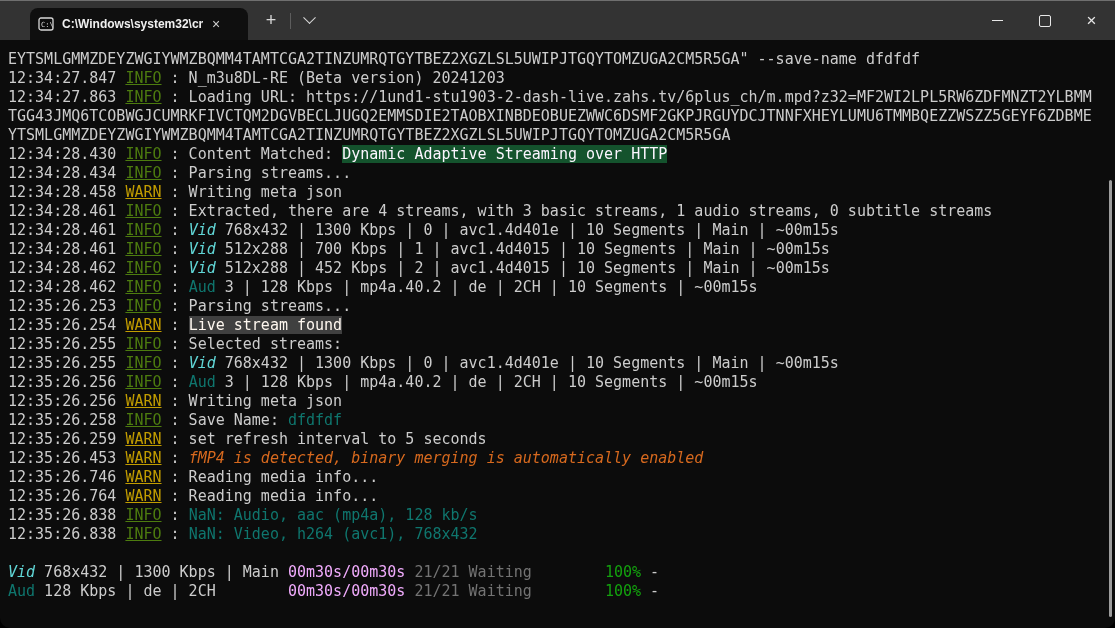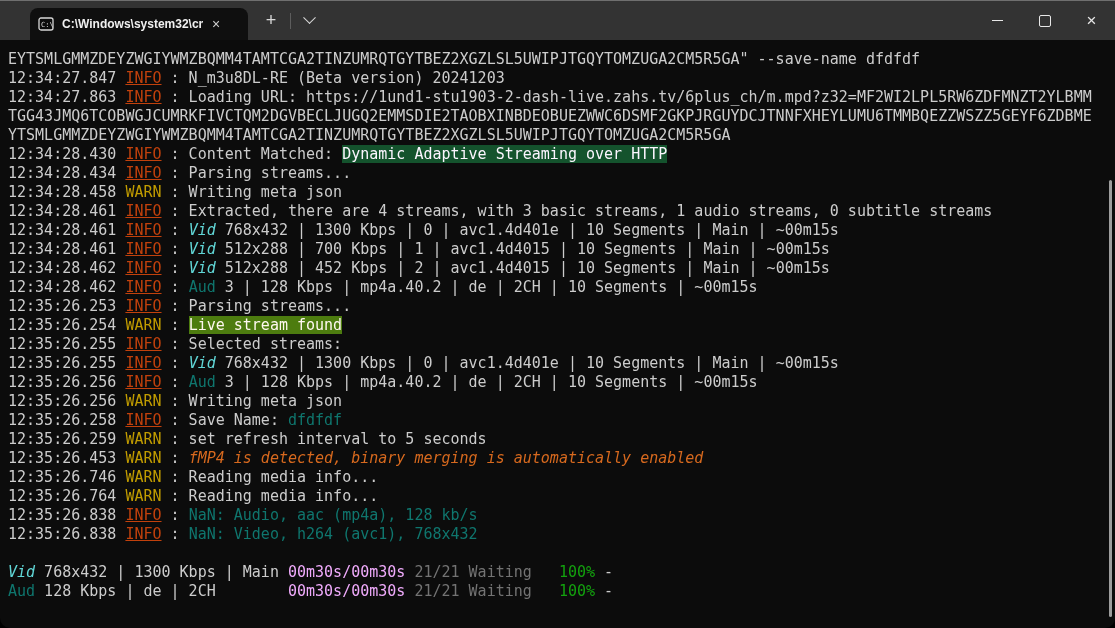--- a/index.html
+++ b/index.html
@@ -49,30 +49,30 @@
   .close-x{color:#e8e8e8;font-size:17px;line-height:17px;font-weight:300;}
   
   .term{
     position:absolute;top:40px;left:0;right:0;bottom:0;
     padding:10px 0 0 8px;box-sizing:border-box;
     font-family:"DejaVu Sans Mono","Liberation Mono",monospace;
     font-size:15px;line-height:19px;color:#CCCCCC;
     white-space:pre;overflow:hidden;cursor:text;
   }
   .line{height:19px;}
-  .info{color:#c2410c;text-decoration:underline;}
-  .warn{color:#C19C00;}
+  .info{color:#4d7c0f;text-decoration:underline;}
+  .warn{color:#C19C00;text-decoration:underline;}
   .cyan{color:#61D6D6;font-style:italic;}
   .blue{color:#0f766e;}
   .gray{color:#f0abfc;text-align:right;}
   .py{color:#737373;}
-  .green{color:#13A10E;}
+  .green{color:#13A10E;margin-left:46px;}
   .orange{color:#D7691E;font-style:italic;}
   .hlm{background:#14532d;color:#FCF6FF;}
-  .hlo{background:#4d7c0f;color:#FFF8F0;}
+  .hlo{background:#404040;color:#FFF8F0;}
   
   .scrollbar{position:absolute;top:40px;right:0;bottom:0;width:8px;}
   .scroll-thumb{
     position:absolute;right:3px;top:140px;width:3px;height:437px;
     background:#9d9d9d;border-radius:2px;cursor:pointer;
   }
 </style>
 </head>
 <body>
 

